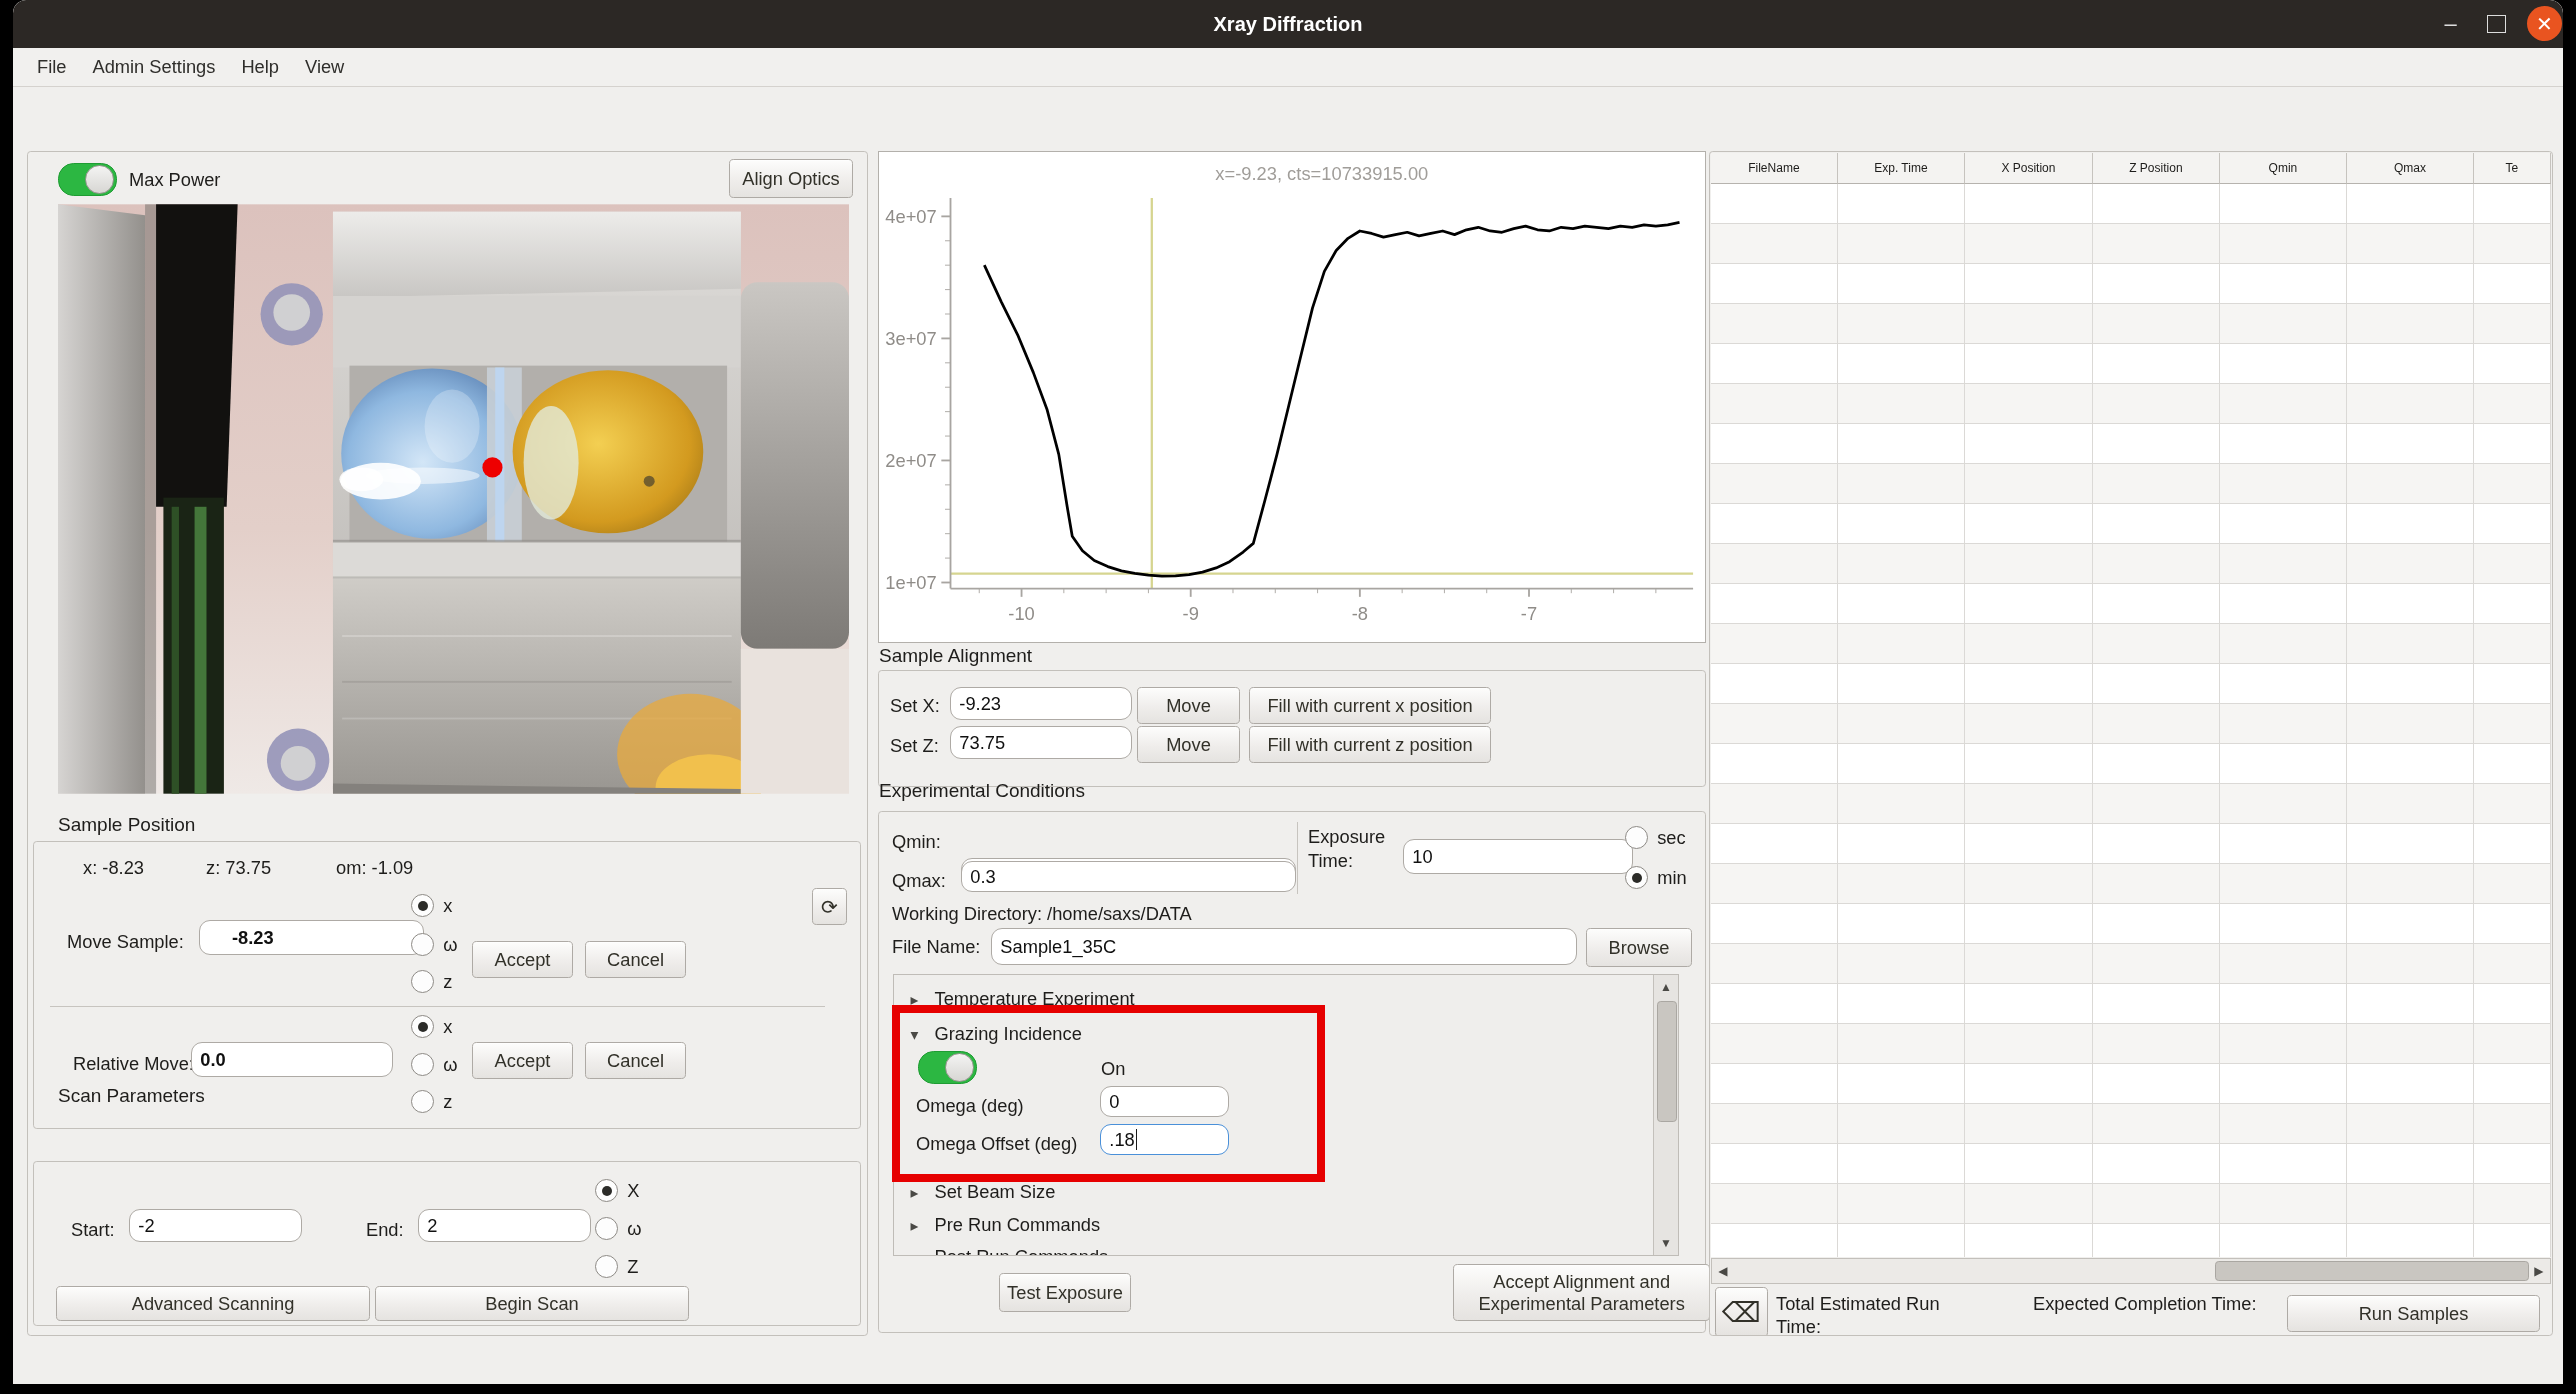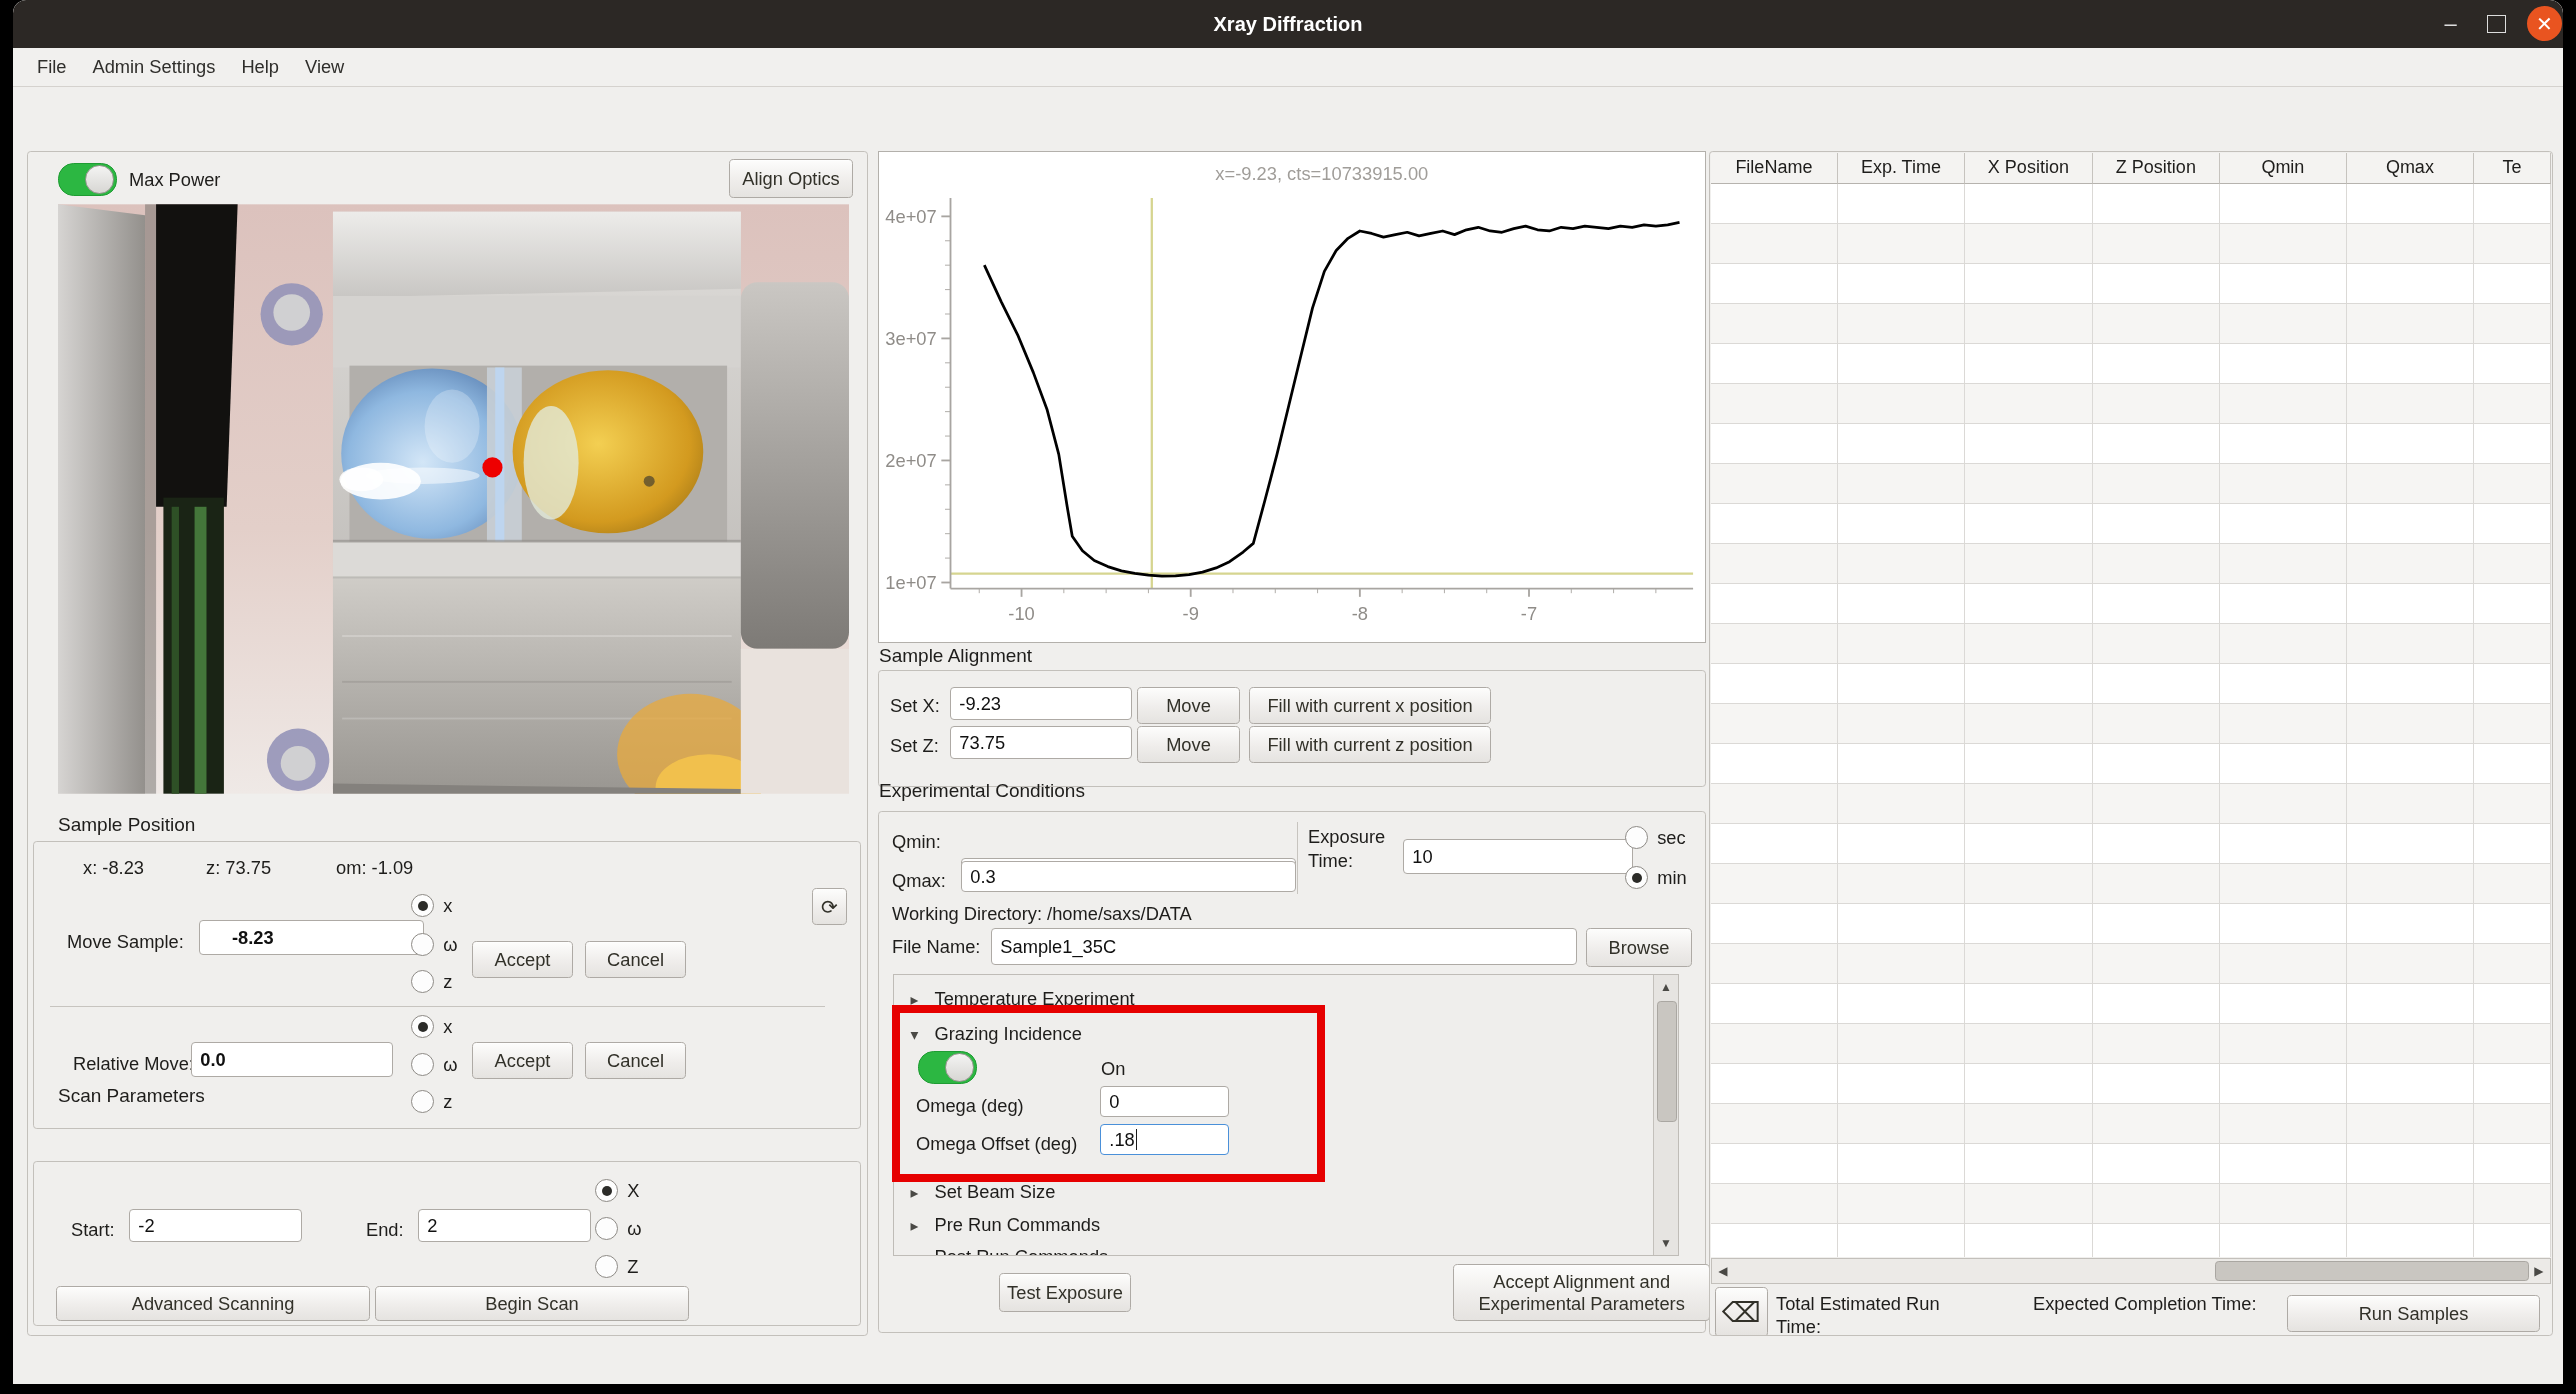--- a/index.html
+++ b/index.html
@@ -25,21 +25,21 @@
     background:linear-gradient(#e9e7e4,#dcdad6);border:0.9px solid #b3b0ab;border-radius:6.4px 6.4px 0 0;
     margin-right:2.8px;}
   .tab.active{height:48px;background:#f1f0ee;border-bottom:0.9px solid #f1f0ee;z-index:2;}
   
   .gbox{position:absolute;border:0.9px solid #c3c0bb;border-radius:3.7px;background:#f0efed;}
   .slabel{position:absolute;font-size:19px;color:#1e1d1b;}
   
   .btn{position:absolute;display:flex;align-items:center;justify-content:center;text-align:center;
     background:linear-gradient(#fdfdfc,#efedeb 55%,#e5e3e0);border:0.9px solid #aeaaa5;border-radius:4.6px;
     color:#323129;font-size:18.3px;line-height:1.2;box-shadow:0 0.9px 0 rgba(255,255,255,.6) inset;}
-  .field{position:absolute;background:#fff;border:0.9px solid #aeaaa5;border-radius:4px;display:flex;
+  .field{position:absolute;background:#fff;border:0.9px solid #aeaaa5;border-radius:11px;display:flex;
     align-items:center;padding:0 8.3px;font-size:18.3px;color:#101010;}
   .field.bold{font-weight:bold;}
   .field.focus{border:1.8px solid #4a90d9;}
   .caret{display:inline-block;width:1.8px;height:21px;background:#1a1a1a;margin-left:0.9px;}
   .toggle{position:absolute;width:57px;height:31px;border-radius:15.6px;background:#2cb742;
     border:0.9px solid #1f9c33;}
   .toggle .knob{position:absolute;right:1.8px;top:0.9px;width:27.5px;height:27.5px;border-radius:50%;
     background:linear-gradient(#f4f4f3,#d7d6d3);border:0.9px solid #97948f;}
   .radio-item{position:absolute;display:flex;align-items:center;gap:9.2px;}
   .rdot{width:21px;height:21px;border-radius:50%;border:1.8px solid #8d8a85;background:#fdfdfd;
@@ -62,21 +62,21 @@
   .vthumb{position:absolute;left:2.8px;width:18.3px;background:#c9c6c1;border:0.9px solid #aaa7a2;
     border-radius:3.7px;}
   .hscroll{position:absolute;background:#eceae7;border:0.9px solid #c3c0bb;}
   .harrow{position:absolute;top:0;height:100%;width:22px;display:flex;align-items:center;
     justify-content:center;font-size:12px;color:#4a4945;}
   .hthumb{position:absolute;top:1.8px;height:18.3px;background:#c9c6c1;border:0.9px solid #aaa7a2;
     border-radius:3.7px;}
   
   .thead{display:grid;grid-template-columns:127px 127px 128px 127px 127px 127px 1fr;height:31px;}
   .thead .hcell{background:#f4f3f1;border-right:0.9px solid #c6c3be;border-bottom:0.9px solid #b6b3ae;
-    display:flex;align-items:center;justify-content:center;font-size:18px;color:#1e1d1b;overflow:hidden;}
+    display:flex;align-items:center;justify-content:center;font-size:12px;color:#1e1d1b;overflow:hidden;}
   .trow{display:grid;grid-template-columns:127px 127px 128px 127px 127px 127px 1fr;height:40px;}
   .trow:nth-child(even){background:#f6f5f3;}
   .trow:nth-child(odd){background:#ffffff;}
   .tcell{border-right:0.9px solid #dbd9d6;border-bottom:0.9px solid #dbd9d6;}
   .footer-label{position:absolute;font-size:18.3px;color:#1e1d1b;line-height:1.25;}
   #cam-svg,#chart-svg{position:absolute;display:block;}
   .chartbox{position:absolute;background:#fff;border:0.9px solid #b3b0ab;}
 </style>
 </head>
 <body>

